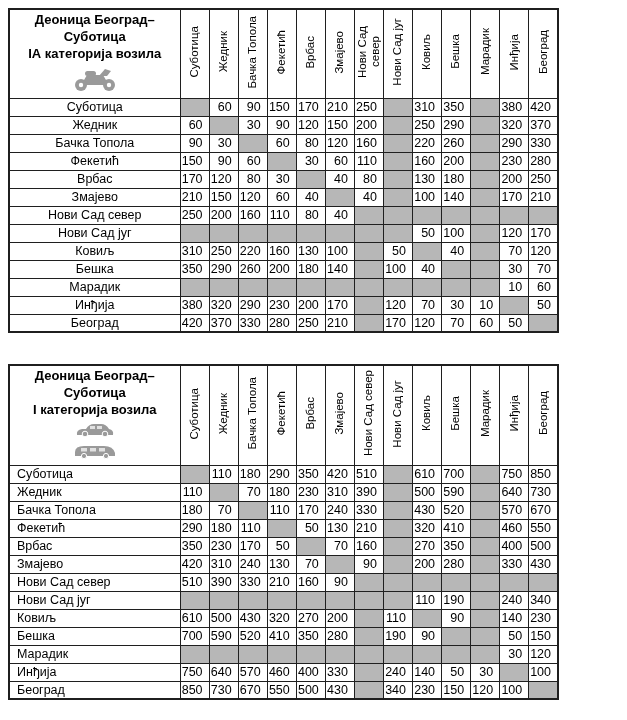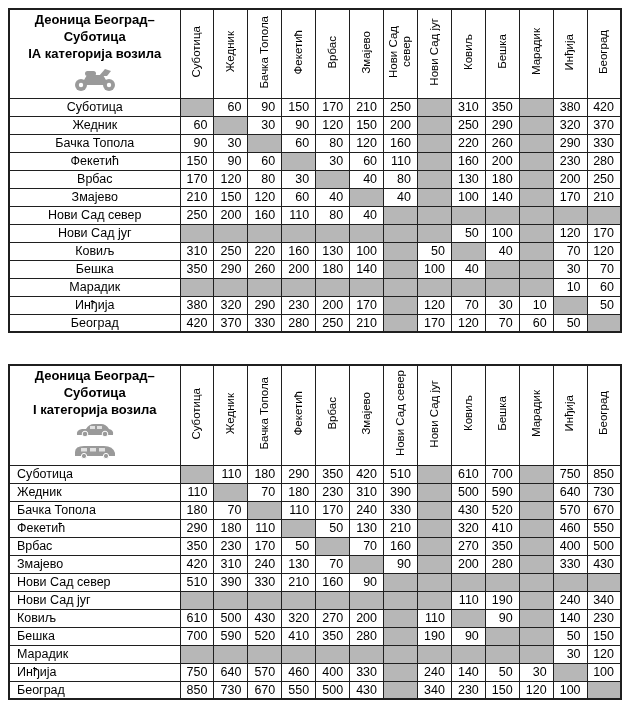--- a/index.html
+++ b/index.html
@@ -6,21 +6,21 @@
   * { box-sizing: border-box; }
   html,body { margin:0; padding:0; }
   body {
     width:627px; height:720px; background:#fff; color:#000;
     font-family:"Liberation Sans", sans-serif;
   }
   main { padding:8px 0 0 8px; }
   section.toll-table { margin:0 0 31px 0; }
   section.toll-table:last-of-type { margin-bottom:0; }
 
-  table { border-collapse:collapse; table-layout:fixed; width:614px; border:2px solid var(--border); }
+  table { border-collapse:collapse; table-layout:fixed; width:551px; border:2px solid var(--border); }
   th, td { border:1px solid var(--border); padding:0; }
   col.label-col { width:171px; }
 
   th.corner { vertical-align:middle; text-align:center; padding:2px 4px; }
   .title-line { font-weight:bold; font-size:13px; line-height:1.3; }
   .icon-stack { display:flex; flex-direction:column; align-items:center; gap:2px; margin-top:3px; }
 
   th.rot { vertical-align:middle; text-align:center; font-weight:400; }
   .tbl-a th.rot { height:80px; }
   .tbl-b th.rot { height:88px; }

